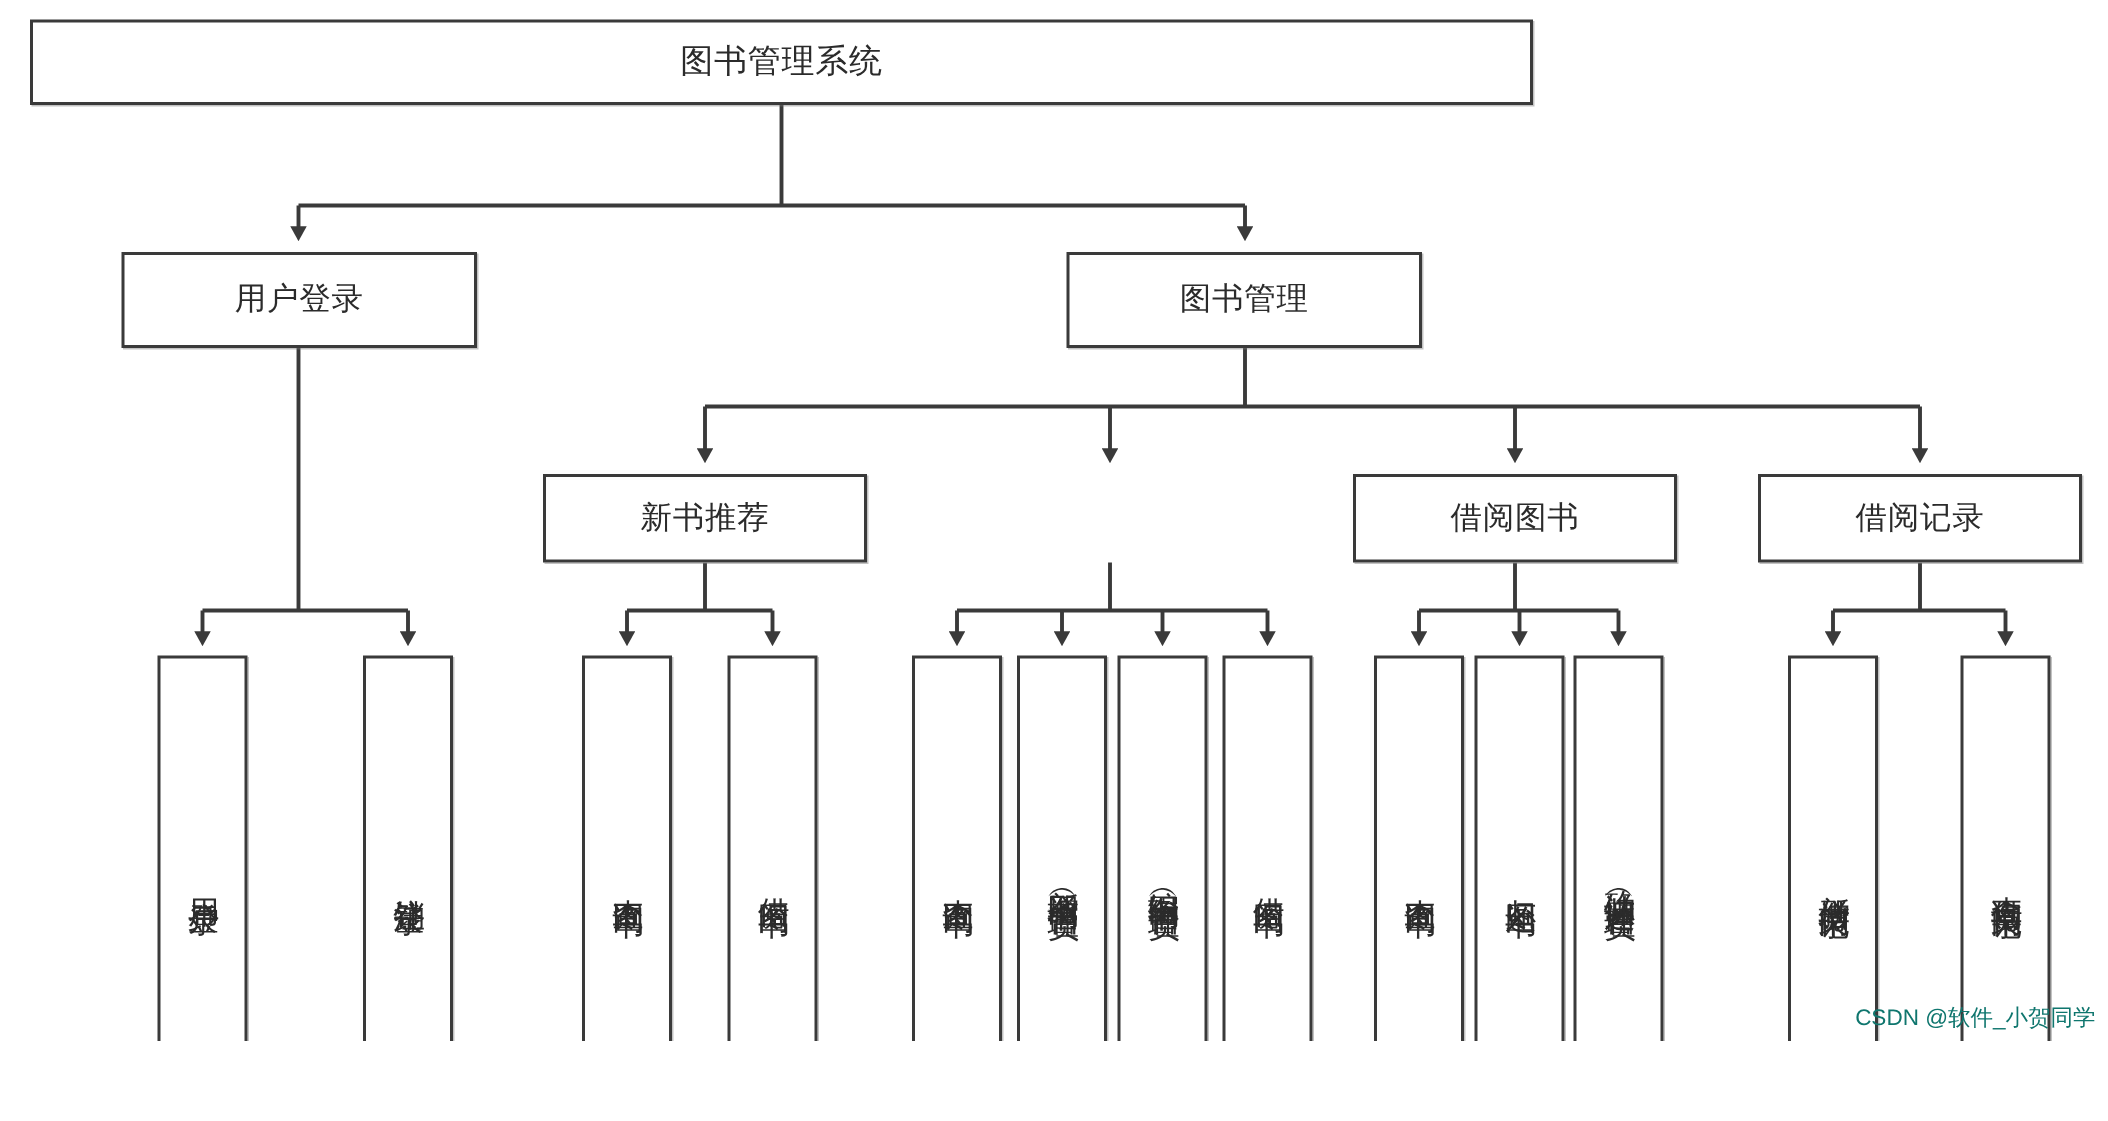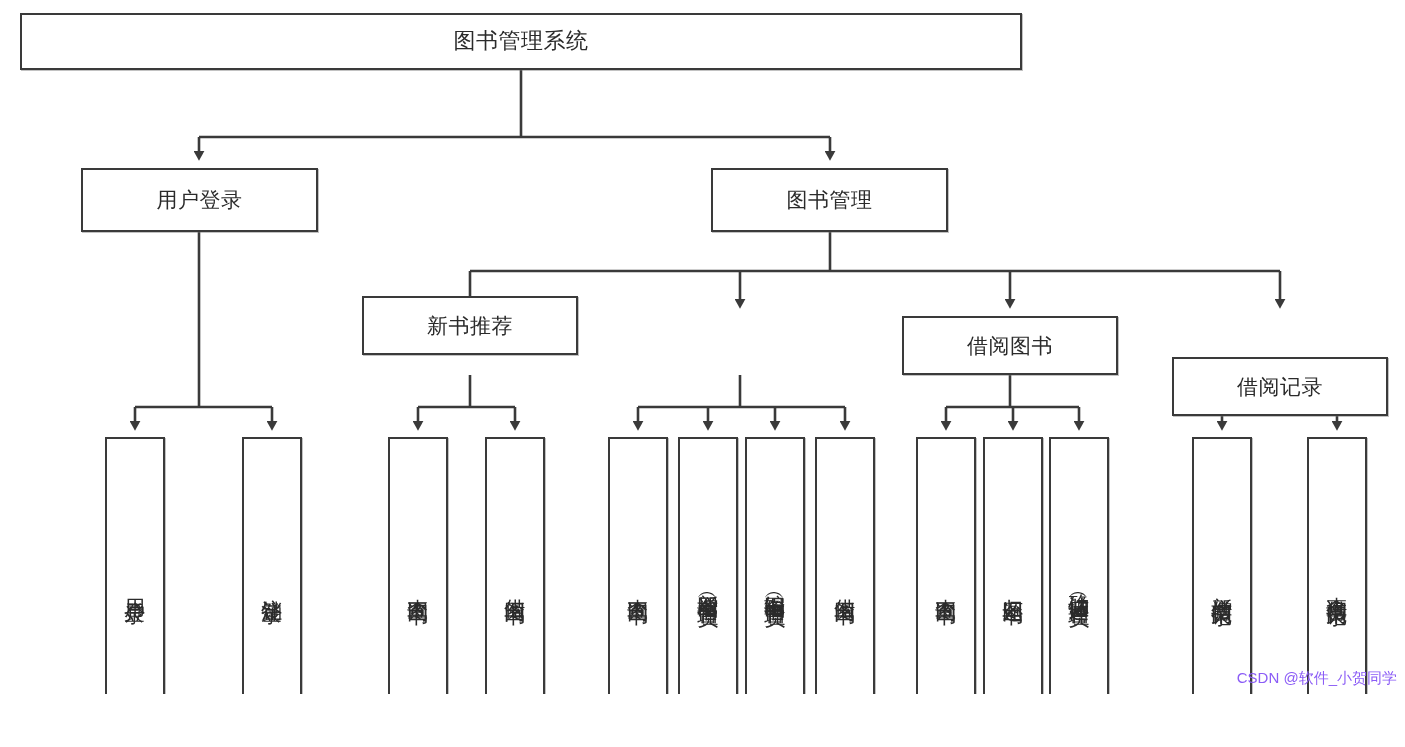--- a/index.html
+++ b/index.html
@@ -54,21 +54,21 @@
     white-space: nowrap;
   }
   .node.root .label {
     font-size: 22px;
   }
   #watermark {
     position: absolute;
     right: 8px;
     bottom: 6px;
     font-size: 15px;
-    color: #8b5cf6;
+    color: #0f766e;
     white-space: nowrap;
     user-select: none;
   }
 </style>
 </head>
 <body>
 
 <div id="canvas">
 
   <svg id="edges" viewBox="0 0 1405 747">
@@ -137,27 +137,27 @@
     <span class="label">图书管理系统</span>
   </div>
 
   <div class="node horiz" style="left: 81px; top: 168px; width: 237px; height: 64px;">
     <span class="label">用户登录</span>
   </div>
   <div class="node horiz" style="left: 711px; top: 168px; width: 237px; height: 64px;">
     <span class="label">图书管理</span>
   </div>
 
-  <div class="node horiz" style="left: 362px; top: 296px; width: 216px; height: 59px; align-items: center;">
+  <div class="node horiz" style="left: 362px; top: 316px; width: 216px; height: 59px; align-items: center;">
     <span class="label">新书推荐</span>
   </div>
   <div class="node horiz" style="left: 902px; top: 316px; width: 216px; height: 59px;">
     <span class="label">借阅图书</span>
   </div>
-  <div class="node horiz" style="left: 1172px; top: 316px; width: 216px; height: 59px; margin-top: 41px;">
+  <div class="node horiz" style="left: 1172px; top: 316px; width: 216px; height: 59px;">
     <span class="label">借阅记录</span>
   </div>
 
   <div class="node vert" style="left: 105px; top: 437px; width: 60px; height: 298px;">
     <span class="label">用户登录</span>
   </div>
   <div class="node vert" style="left: 242px; top: 437px; width: 60px; height: 298px;">
     <span class="label">注销登录</span>
   </div>
   <div class="node vert" style="left: 388px; top: 437px; width: 60px; height: 298px;">

